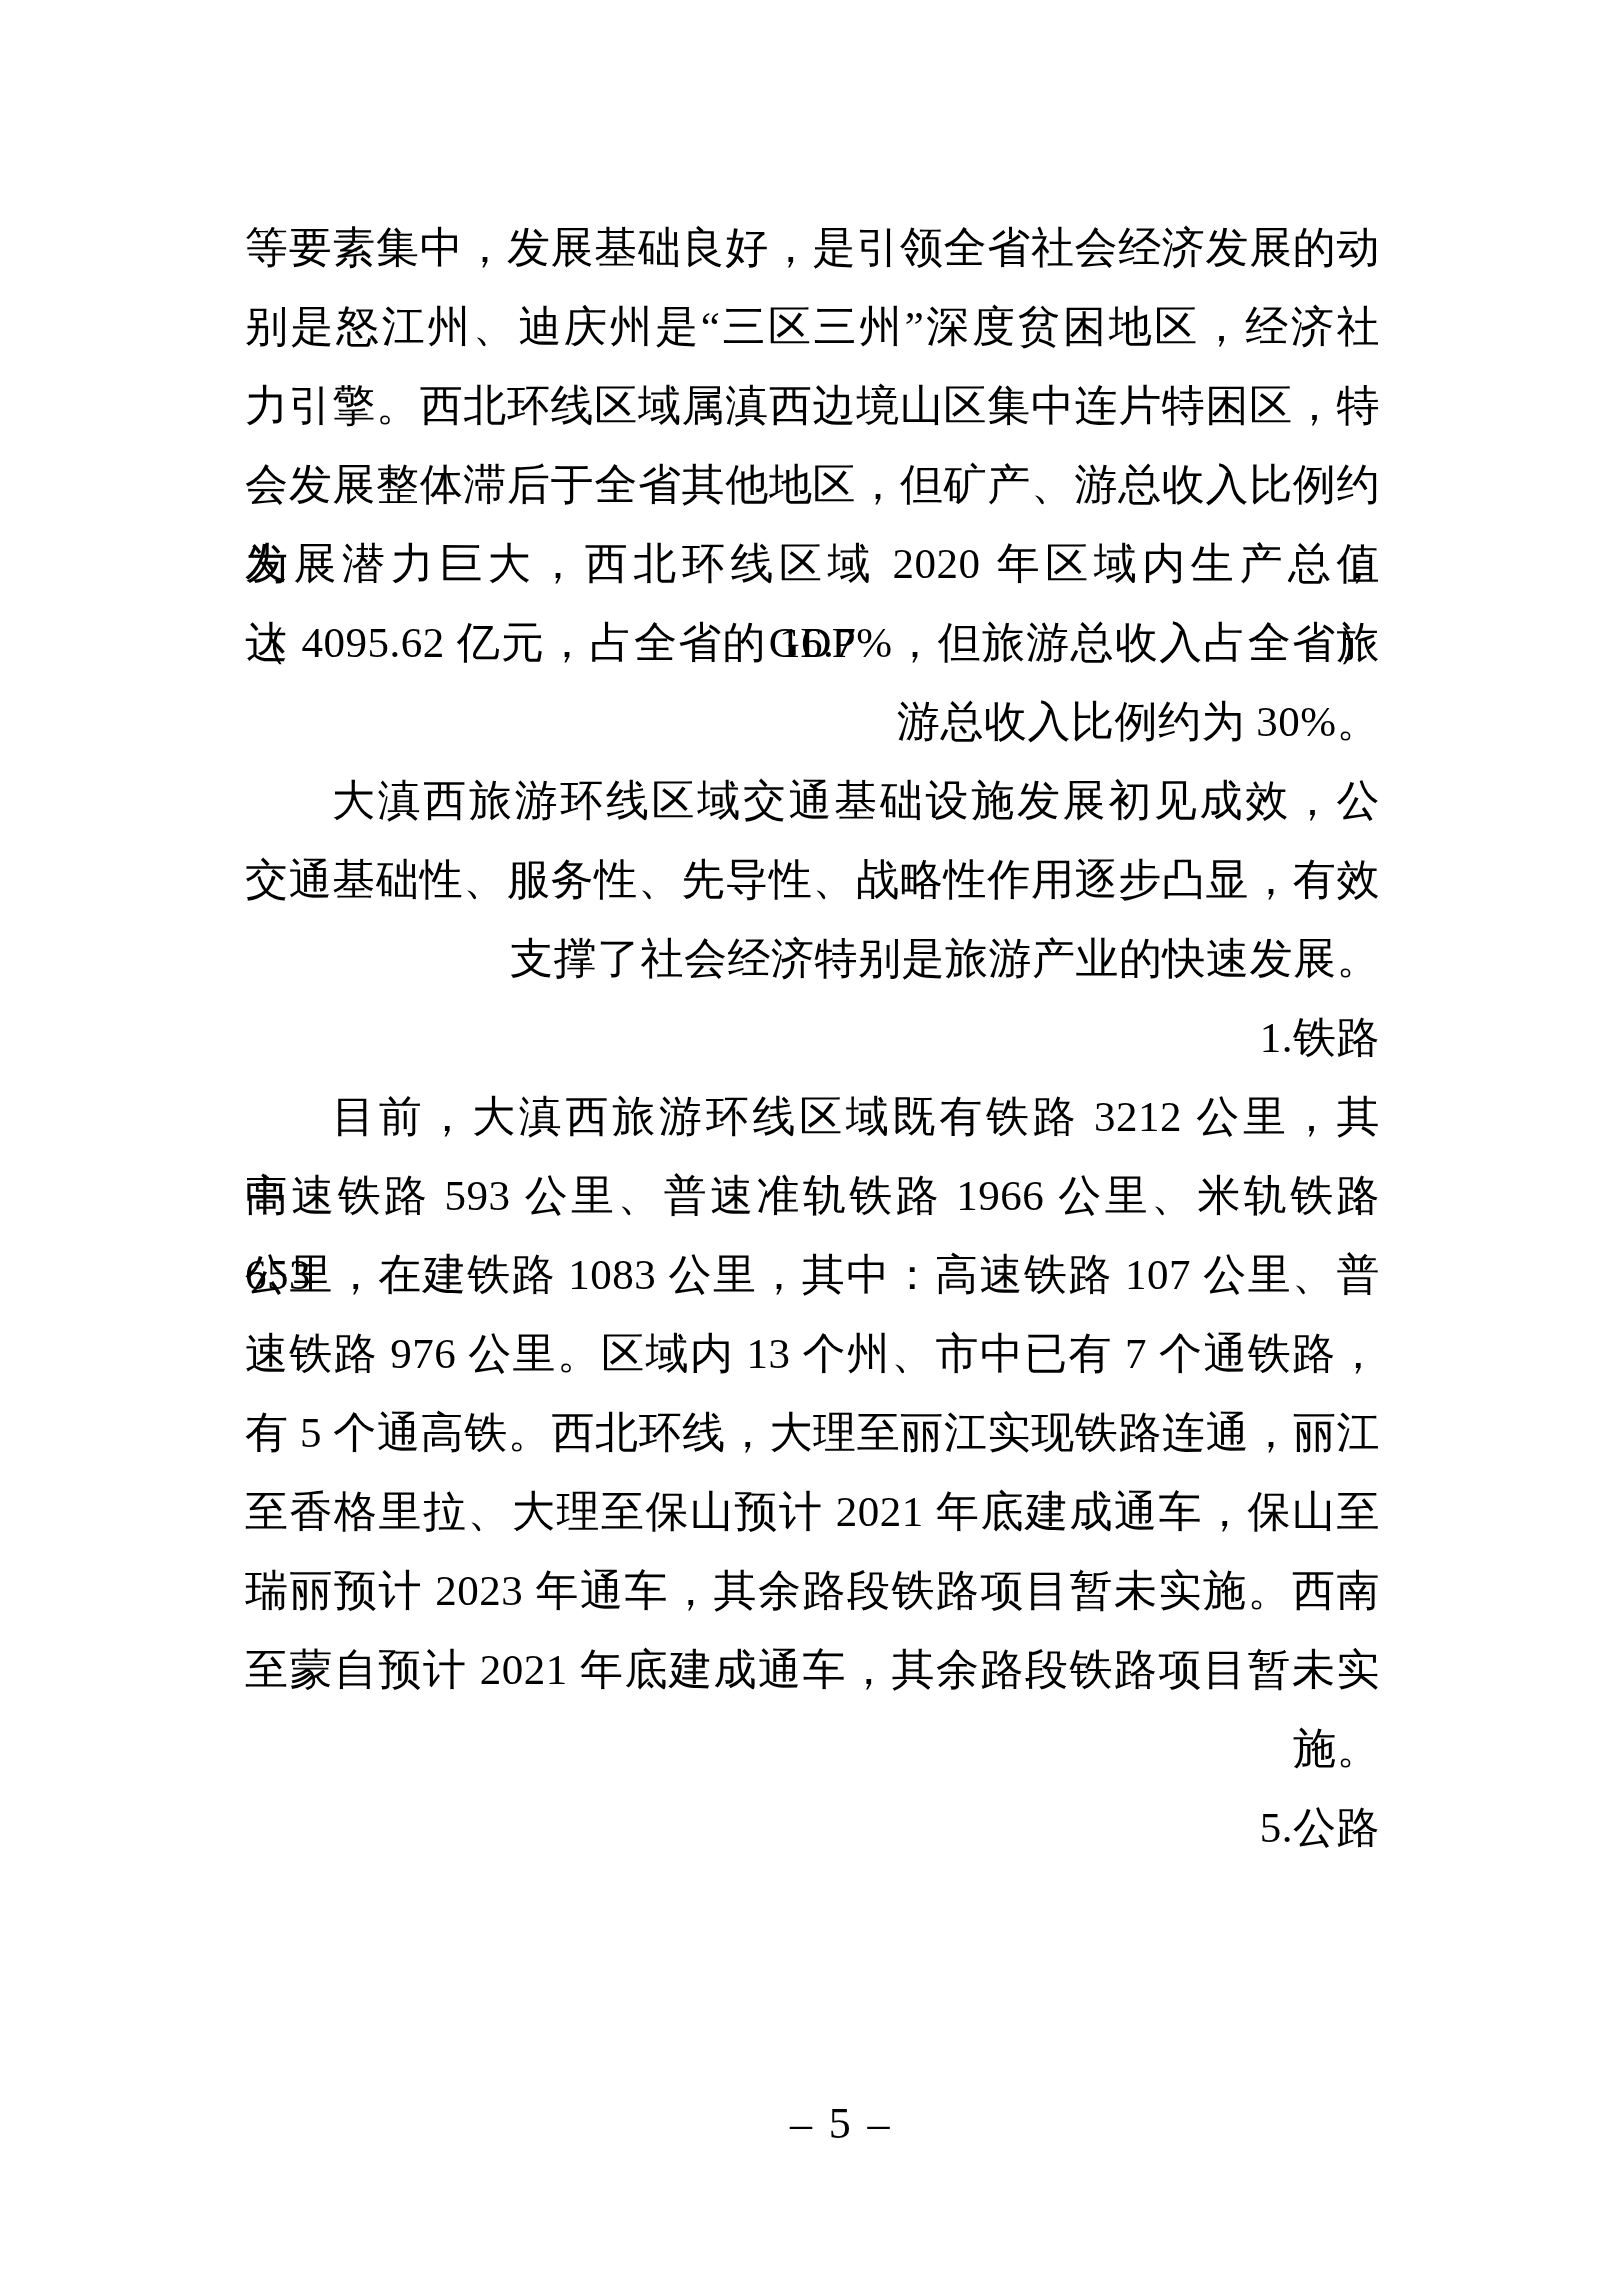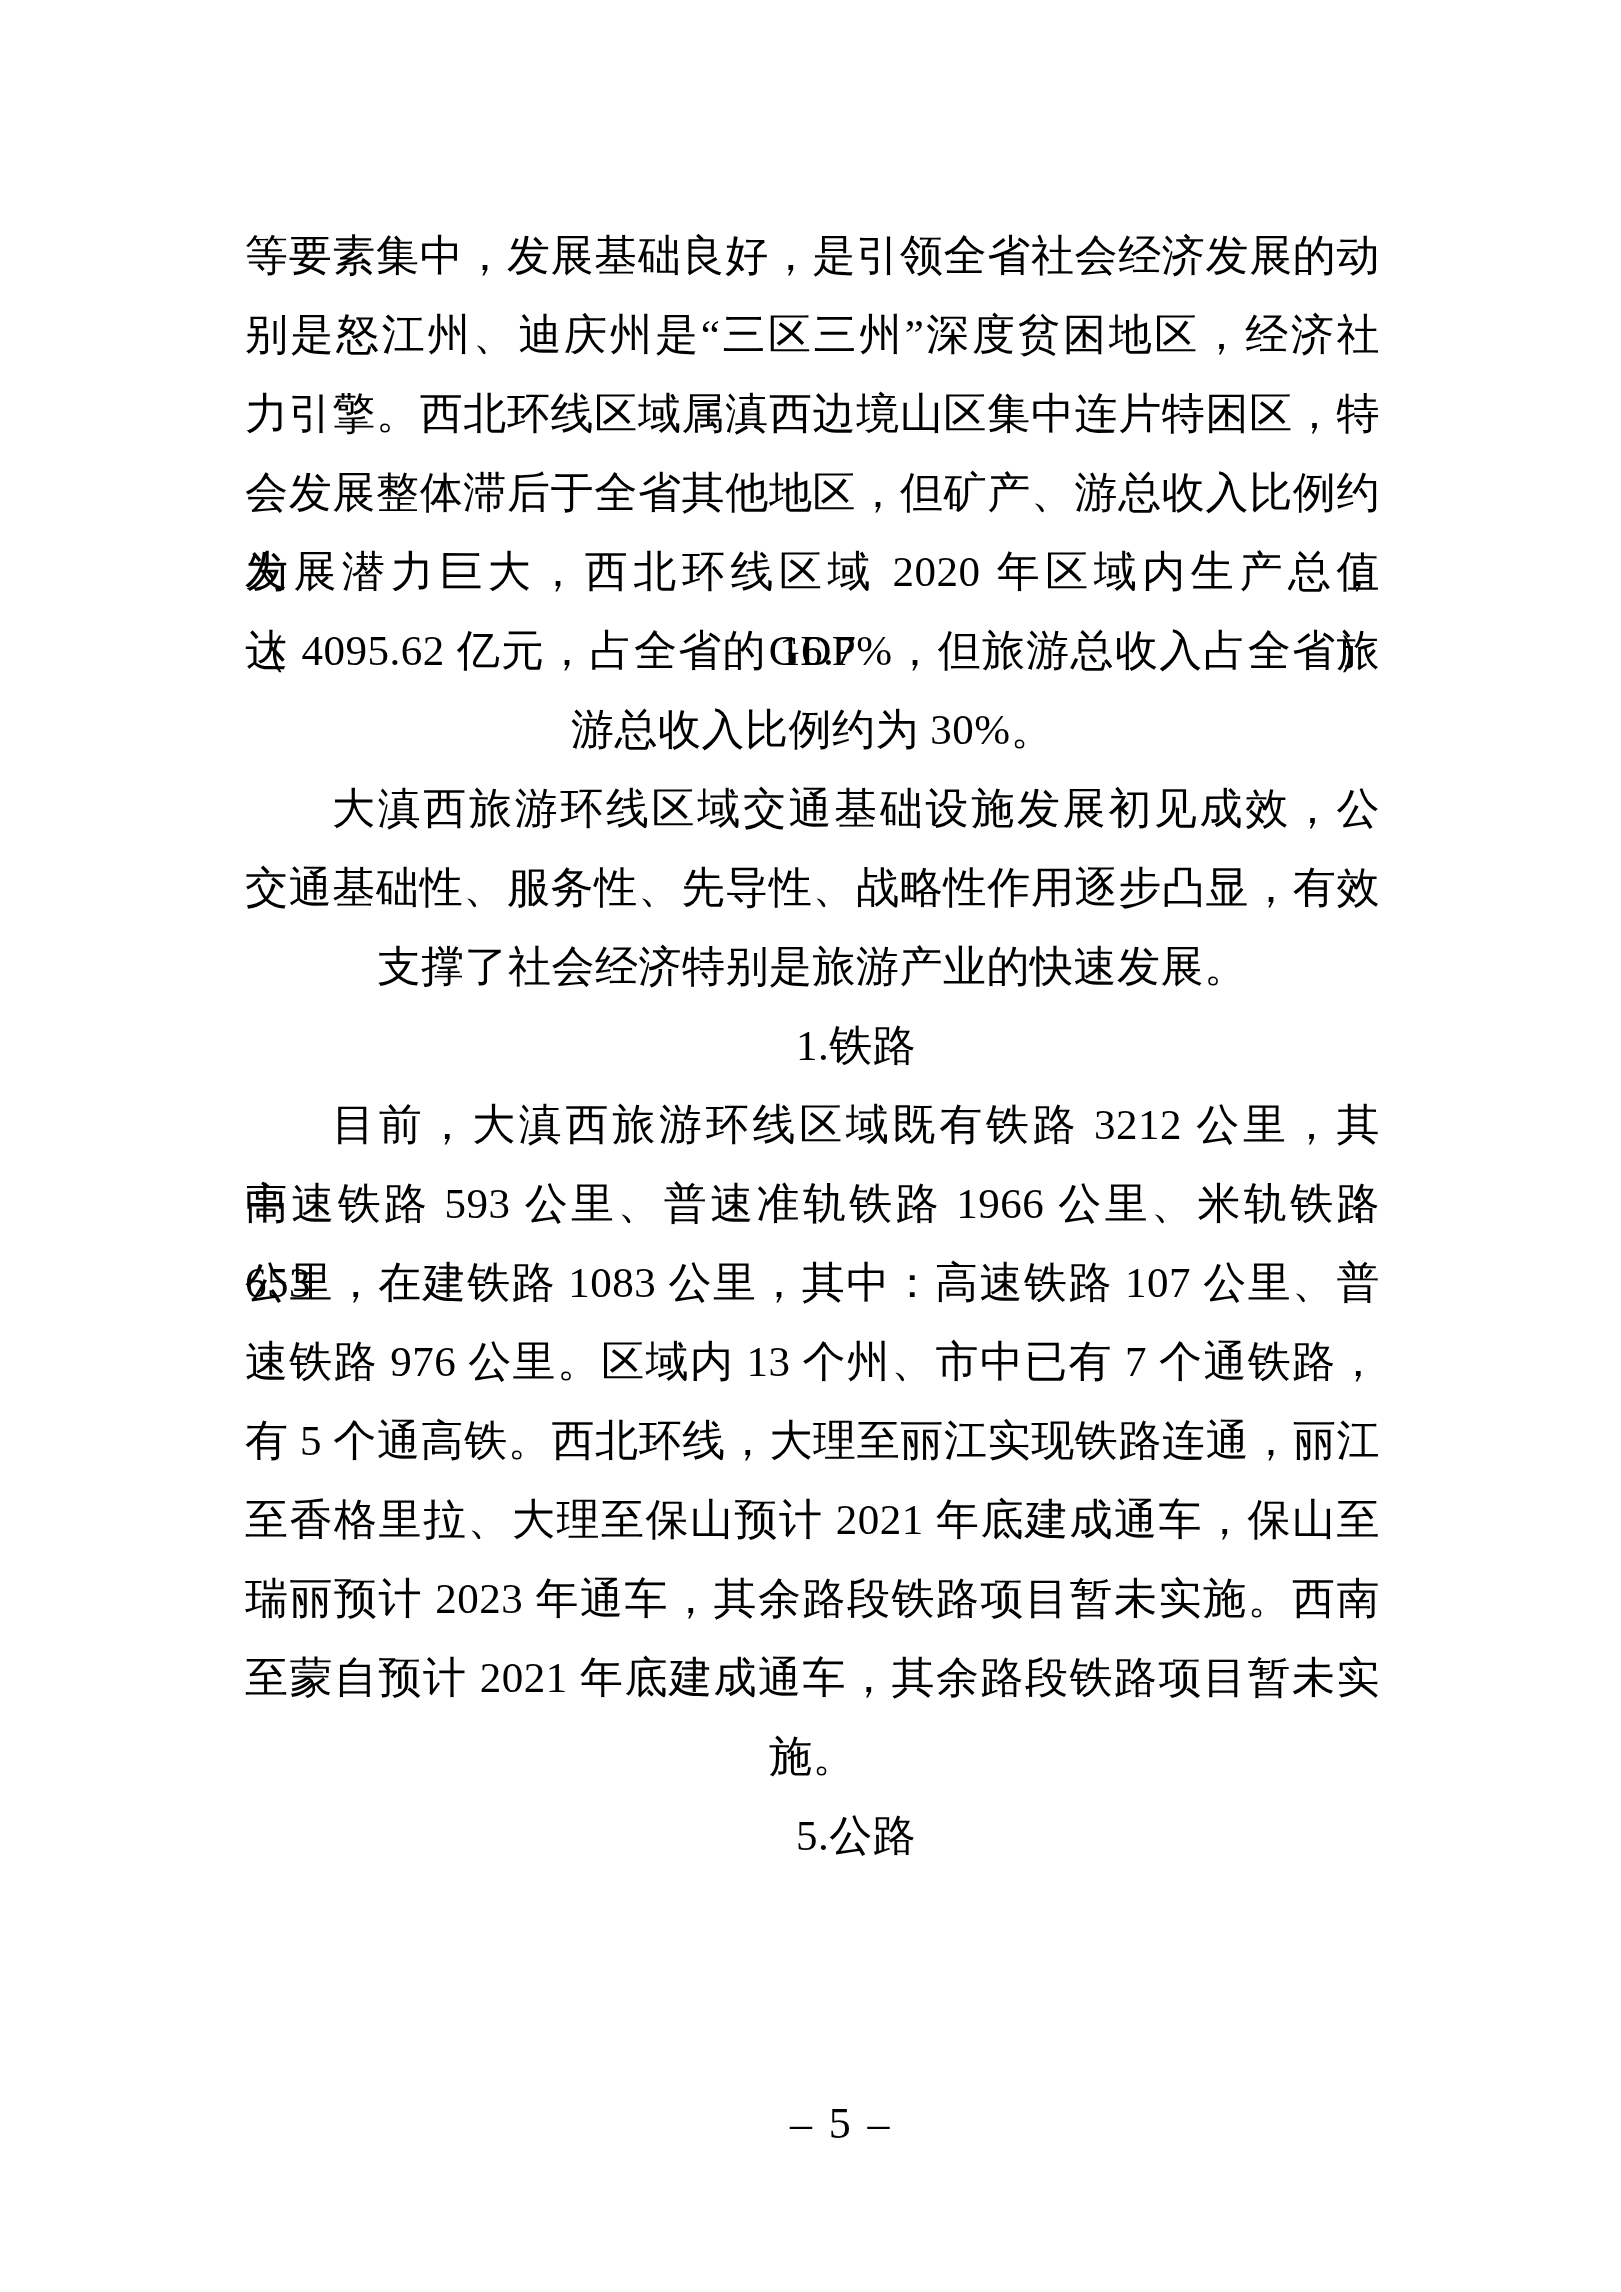--- a/index.html
+++ b/index.html
@@ -12,31 +12,31 @@
     width: 1621px;
     height: 2293px;
     background: #ffffff;
     color: #000000;
     font-family: "Liberation Serif", serif;
     overflow: hidden;
   }
   .text-block {
     position: absolute;
     left: 245px;
-    top: 216px;
+    top: 208px;
     width: 1135px;
   }
   .line {
     margin: 0;
     padding: 0;
     height: 79px;
     line-height: 79px;
     font-size: 43px;
     letter-spacing: 0.5px;
-    text-align: center;
+    text-align: right;
   }
   
   .j {
     text-align: justify;
     text-align-last: justify;
   }
   
   .indent {
     text-indent: 87px;
   }

